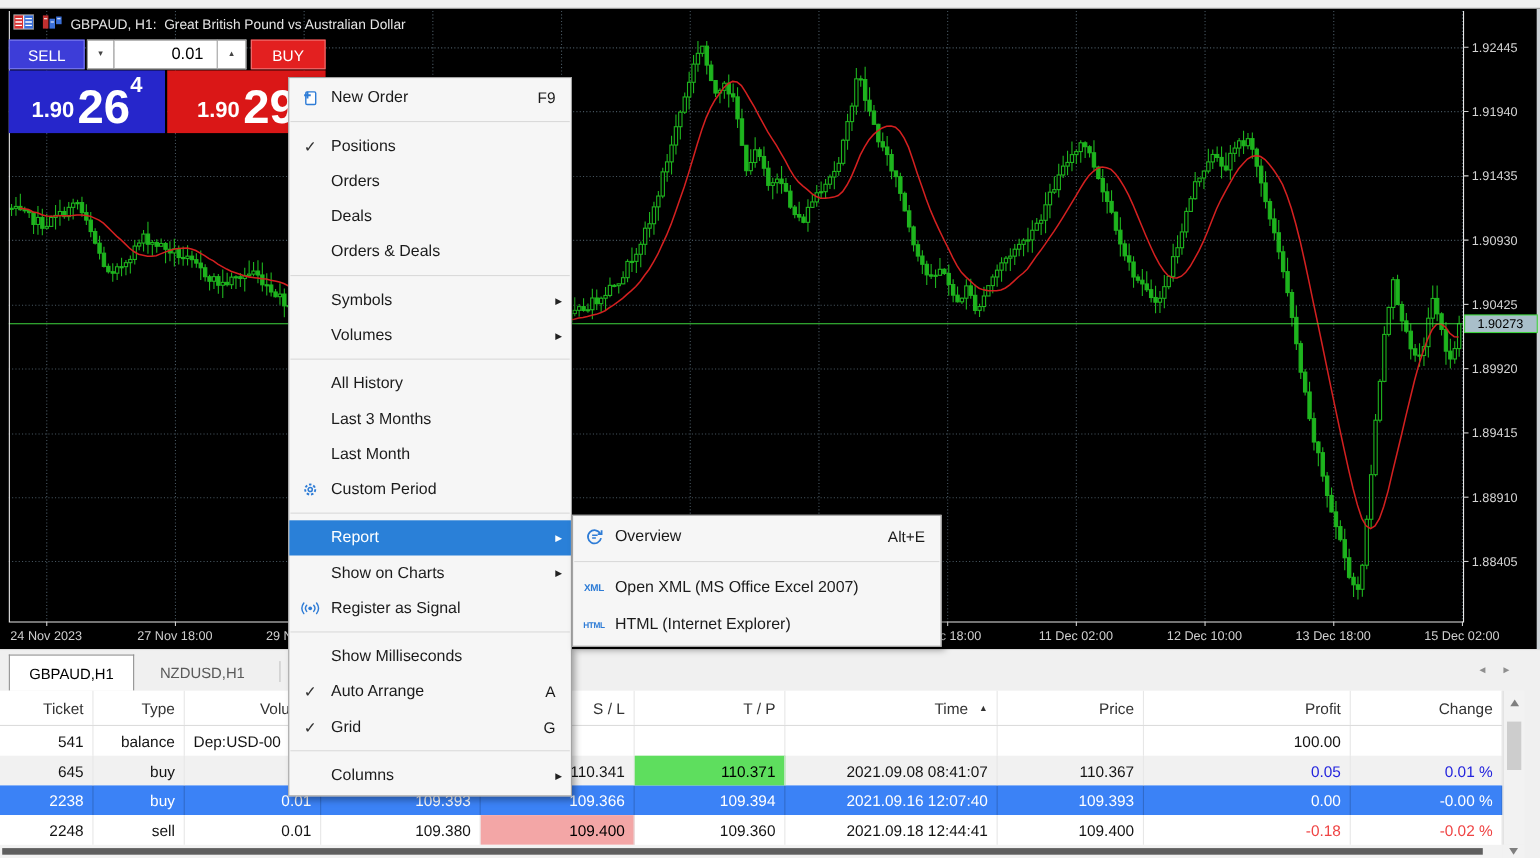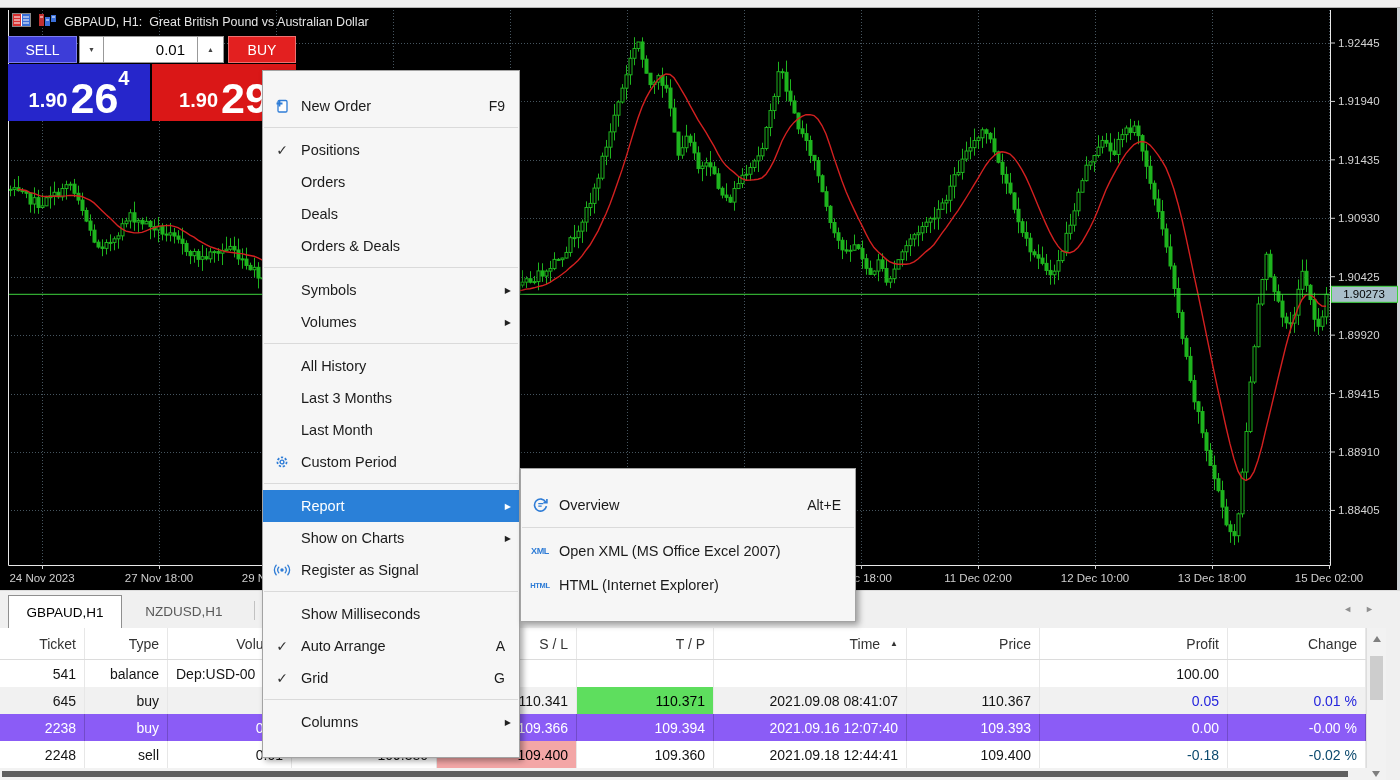--- a/index.html
+++ b/index.html
@@ -38,38 +38,38 @@
   .tab-arrows{position:absolute;right:26px;top:13px;color:#8f8f8f;font-size:9px;display:flex;gap:13px;}
   
   .table-panel{position:absolute;top:628px;left:0;width:1400px;height:152px;background:#f0f0f0;}
   .t-grid{position:absolute;top:0;left:0;width:1366px;background:#fff;}
   .t-header{display:flex;height:32px;background:#fff;border-bottom:1px solid #dcdcdc;box-sizing:border-box;}
   .t-cell{box-sizing:border-box;padding:0 8px;display:flex;align-items:center;justify-content:flex-end;font-size:14px;color:#141414;border-right:1px solid #e7e7e7;overflow:hidden;white-space:nowrap;}
   .t-header .t-cell{color:#333;}
   .sort-arrow{font-size:8px;color:#333;margin-left:10px;}
   .t-row{display:flex;height:27px;background:#fff;}
   .t-row.alt{background:#f1f1f1;}
-  .t-row.selected{background:#8b5cf6;}
+  .t-row.selected{background:#3b82f6;}
   .t-row.selected .t-cell{color:#fff;border-right-color:rgba(0,0,0,.18);}
   .t-cell.left{justify-content:flex-start;}
   .t-cell.bg-green{background:#5ede5e;color:#000;}
   .t-cell.bg-pink{background:#f3a6a6;color:#000;}
   .t-cell.txt-blue{color:#2424dd;}
-  .t-cell.txt-red{color:#0c4a6e;}
+  .t-cell.txt-red{color:#ef4444;}
   .v-scroll{position:absolute;left:1366px;top:0;width:20px;height:140px;background:#f2f2f2;border-left:1px solid #ddd;box-sizing:border-box;}
   .v-thumb{position:absolute;left:3px;top:28px;width:13px;height:44px;background:#cdcdcd;}
   .tri{width:0;height:0;position:absolute;left:6px;}
   .tri.up{top:8px;border-left:4px solid transparent;border-right:4px solid transparent;border-bottom:6px solid #7f7f7f;}
   .tri.down{border-left:4px solid transparent;border-right:4px solid transparent;border-top:6px solid #7f7f7f;}
   .h-scroll{position:absolute;left:0;top:140px;width:1366px;height:12px;background:#f2f2f2;}
   .h-thumb{position:absolute;left:2px;top:3px;width:1346px;height:6px;background:#5f5f5f;}
   .corner{position:absolute;left:1366px;top:140px;width:20px;height:12px;background:#f2f2f2;}
   .corner .tri.down{top:3px;}
   
-  .menu{position:absolute;background:#f6f6f6;border:1px solid #a3a3a3;box-shadow:3px 3px 6px rgba(0,0,0,.35);box-sizing:border-box;padding:19px 0;z-index:10;}
+  .menu{position:absolute;background:#f6f6f6;border:1px solid #a3a3a3;box-shadow:3px 3px 6px rgba(0,0,0,.35);box-sizing:border-box;padding:2px 0;z-index:10;}
   .context-menu{left:262px;top:70px;width:258px;}
   .submenu{left:520px;top:468px;width:336px;z-index:11;}
   .menu-item{height:32px;display:flex;align-items:center;font-size:14.5px;color:#1b1b1b;position:relative;}
   .submenu .menu-item{height:34px;}
   .mi-icon{flex:0 0 38px;display:flex;align-items:center;justify-content:center;}
   .mi-check{color:#333;font-size:14px;}
   .mi-label{flex:1;white-space:nowrap;}
   .mi-short{padding-right:14px;font-size:14px;}
   .mi-arrow{position:absolute;right:8px;font-size:8px;color:#222;}
   .menu-item.hl{background:#2a80d8;color:#fff;}

